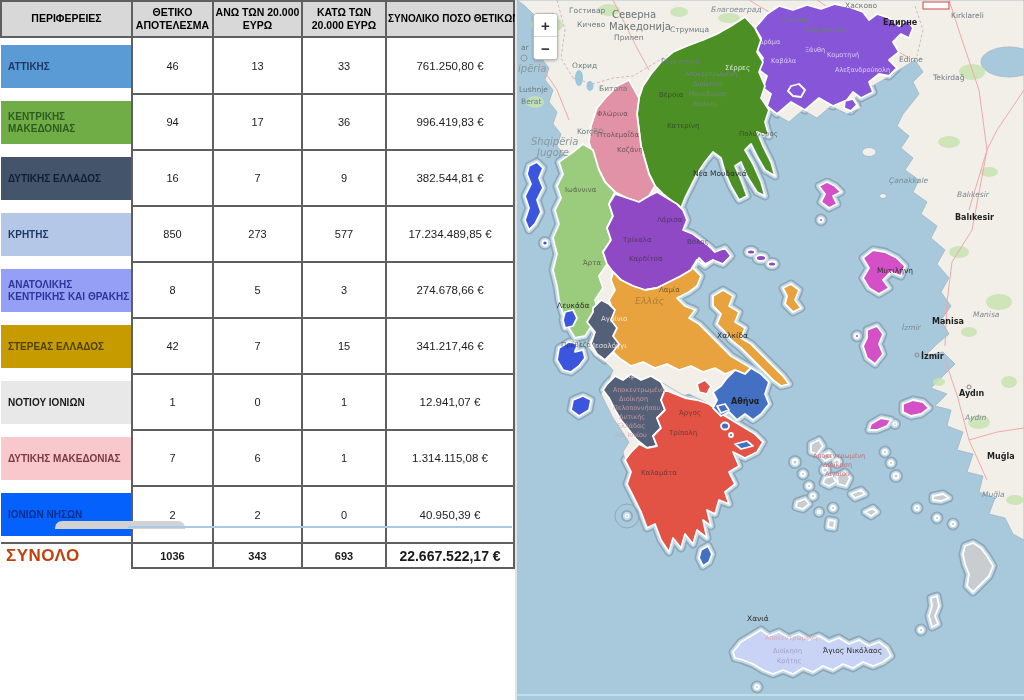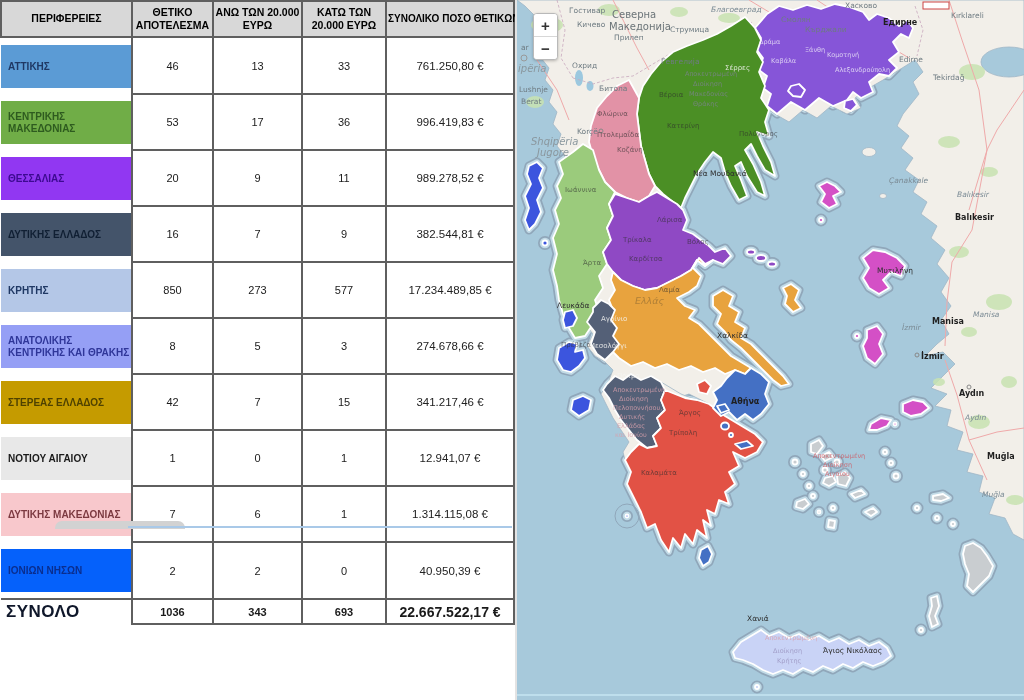--- a/index.html
+++ b/index.html
@@ -14,21 +14,21 @@
   .grid th.h5{font-size:10px;white-space:nowrap;}
   .grid td{border:2px solid #5f5f5f;font-size:11px;color:#1a1a1a;text-align:center;vertical-align:middle;background:#fff;}
   .grid tbody tr{height:49px;}
   .grid td.rc{border:none;border-right:2px solid #5f5f5f;padding:0;background:#fff;}
   .chip{height:43px;margin:7px 0 6px 0;display:flex;align-items:center;padding-left:7px;
     font-size:10px;font-weight:bold;line-height:1.15;text-align:left;}
   .grid td.amt{font-size:11.5px;color:#222;}
   .grid tfoot tr{height:25px;}
   .grid tfoot td{font-weight:bold;}
   .grid td.tot-label{border:none;border-top:2px solid #5f5f5f;border-right:2px solid #5f5f5f;
-    font-size:17px;text-align:left;padding-left:5px;color:#0f172a;letter-spacing:.5px;}
+    font-size:17px;text-align:left;padding-left:5px;color:#c2410c;letter-spacing:.5px;}
   .grid td.tot-num{font-size:11px;}
   .grid td.tot-amt{font-size:14px;}
   #sheet-blob{position:absolute;left:55px;bottom:0;width:130px;height:8px;background:#d2d2d2;border-radius:7px 7px 0 0;}
   #sheet-line{position:absolute;left:128px;bottom:1px;width:384px;height:2px;background:#A9C9E8;}
   
   #map-panel{position:absolute;left:515px;top:0;width:568px;height:700px;border-left:2px solid #e3e3e3;box-sizing:border-box;background:#A7C9DB;}
   #map-svg{display:block;}
   .zoomctl{position:absolute;left:16px;top:13px;width:23px;border:1px solid #b9b9b9;border-radius:4px;
     background:#fff;box-shadow:0 1px 3px rgba(0,0,0,.25);overflow:hidden;}
   .zoomctl .zb{width:23px;height:22px;display:flex;align-items:center;justify-content:center;
@@ -80,33 +80,24 @@
             </td>
             <td class="num">46</td>
             <td class="num">13</td>
             <td class="num">33</td>
             <td class="amt">761.250,80 €</td>
           </tr>
           <tr>
             <td class="rc">
               <div class="chip" style="background:#70AD47;color:#2E5B1F">ΚΕΝΤΡΙΚΗΣ  ΜΑΚΕΔΟΝΙΑΣ</div>
             </td>
-            <td class="num">53</td>
+            <td class="num">94</td>
             <td class="num">17</td>
             <td class="num">36</td>
             <td class="amt">996.419,83 €</td>
-          </tr>
-          <tr>
-            <td class="rc">
-              <div class="chip" style="background:#9137F2;color:#3D0A91">ΘΕΣΣΑΛΙΑΣ</div>
-            </td>
-            <td class="num">20</td>
-            <td class="num">9</td>
-            <td class="num">11</td>
-            <td class="amt">989.278,52 €</td>
           </tr>
           <tr>
             <td class="rc">
               <div class="chip" style="background:#44546A;color:#101F33">ΔΥΤΙΚΗΣ ΕΛΛΑΔΟΣ</div>
             </td>
             <td class="num">16</td>
             <td class="num">7</td>
             <td class="num">9</td>
             <td class="amt">382.544,81 €</td>
           </tr>
@@ -132,21 +123,21 @@
             <td class="rc">
               <div class="chip" style="background:#C59B00;color:#4F4200">ΣΤΕΡΕΑΣ ΕΛΛΑΔΟΣ</div>
             </td>
             <td class="num">42</td>
             <td class="num">7</td>
             <td class="num">15</td>
             <td class="amt">341.217,46 €</td>
           </tr>
           <tr>
             <td class="rc">
-              <div class="chip" style="background:#E8E8E8;color:#1a1a1a">ΝΟΤΙΟΥ ΑΙΓΑΙΟΥ</div>
+              <div class="chip" style="background:#E8E8E8;color:#1a1a1a">ΝΟΤΙΟΥ ΙΟΝΙΩΝ</div>
             </td>
             <td class="num">1</td>
             <td class="num">0</td>
             <td class="num">1</td>
             <td class="amt">12.941,07 €</td>
           </tr>
           <tr>
             <td class="rc">
               <div class="chip" style="background:#F8C8CC;color:#7C3A41">ΔΥΤΙΚΗΣ ΜΑΚΕΔΟΝΙΑΣ</div>
             </td>

